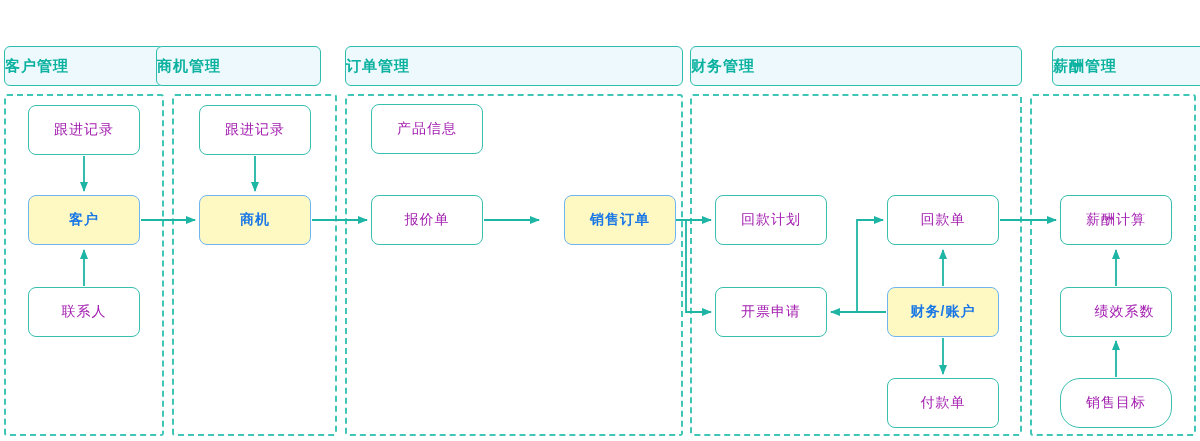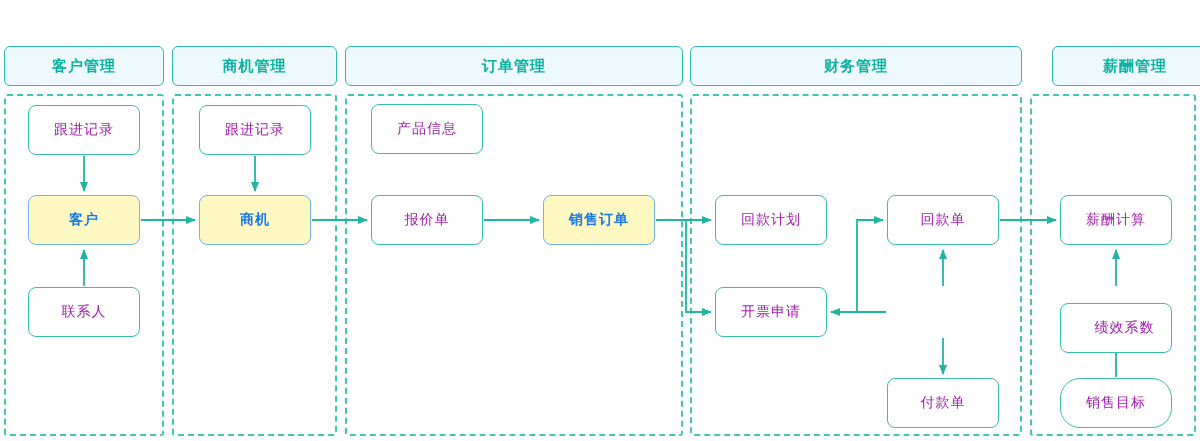--- a/index.html
+++ b/index.html
@@ -11,21 +11,21 @@
     position:absolute;left:4px;top:4px;width:1192px;height:34px;
     background:#14B2A2;border-radius:5px;
     display:flex;align-items:center;justify-content:center;
     color:#ffffff;font-size:15px;font-weight:bold;letter-spacing:1px;
   }
 
   
   .colhead{
     position:absolute;top:46px;height:40px;box-sizing:border-box;
     background:#EDF9FC;border:1px solid #2EBDAD;border-radius:6px;
-    display:flex;align-items:center;justify-content:center;
+    display:flex;align-items:center;justify-content:flex-start;
     color:#0CB2A0;font-size:15px;font-weight:bold;letter-spacing:1px;
   }
 
   
   .lane{
     position:absolute;top:94px;height:342px;box-sizing:border-box;
     border:2px dashed #3FC6B7;border-radius:3px;background:transparent;
   }
 
   
@@ -44,21 +44,21 @@
 </style>
 </head>
 <body>
 
 <div class="stage">
 
 
   <div class="colhead" style="left:4px;width:160px;">
       <span>客户管理</span>
     </div>
-  <div class="colhead" style="left:172px;width:165px;">
+  <div class="colhead" style="left:156px;width:165px;">
       <span>商机管理</span>
     </div>
   <div class="colhead" style="left:345px;width:338px;">
       <span>订单管理</span>
     </div>
   <div class="colhead" style="left:690px;width:332px;">
       <span>财务管理</span>
     </div>
   <div class="colhead" style="left:1052px;width:166px;">
       <span>薪酬管理</span>
@@ -109,40 +109,43 @@
   <div class="node node--highlight" style="left:199px;top:195px;">
       <span>商机</span>
     </div>
 
   <div class="node" style="left:371px;top:104px;">
       <span>产品信息</span>
     </div>
   <div class="node" style="left:371px;top:195px;">
       <span>报价单</span>
     </div>
-  <div class="node node--highlight" style="left:543px;top:195px;">
+  <div class="node node--highlight" style="left:564px;top:195px;">
       <span>销售订单</span>
     </div>
 
   <div class="node" style="left:715px;top:287px;">
       <span>开票申请</span>
     </div>
   <div class="node" style="left:715px;top:195px;">
       <span>回款计划</span>
     </div>
   <div class="node" style="left:887px;top:195px;">
       <span>回款单</span>
     </div>
+  <div class="node node--highlight" style="left:887px;top:287px;">
+      <span>财务/账户</span>
+    </div>
   <div class="node" style="left:887px;top:378px;">
       <span>付款单</span>
     </div>
 
   <div class="node" style="left:1060px;top:195px;">
       <span>薪酬计算</span>
     </div>
-  <div class="node" style="left:1060px;top:303px;padding-left:17px;">
+  <div class="node" style="left:1060px;top:287px;padding-left:17px;">
       <span>绩效系数</span>
     </div>
   <div class="node" style="left:1060px;top:378px;border-radius:20px;">
       <span>销售目标</span>
     </div>
 
 </div>
 
 </body></html>

